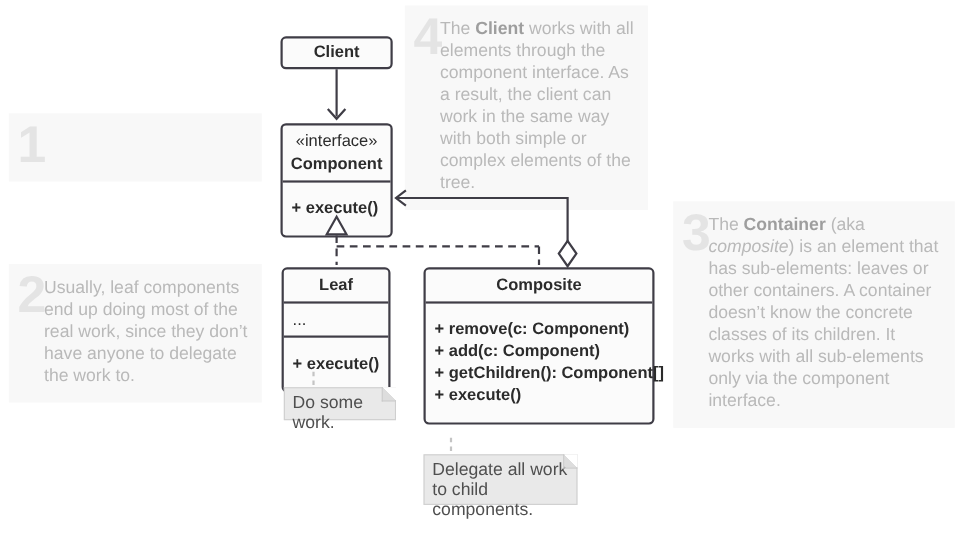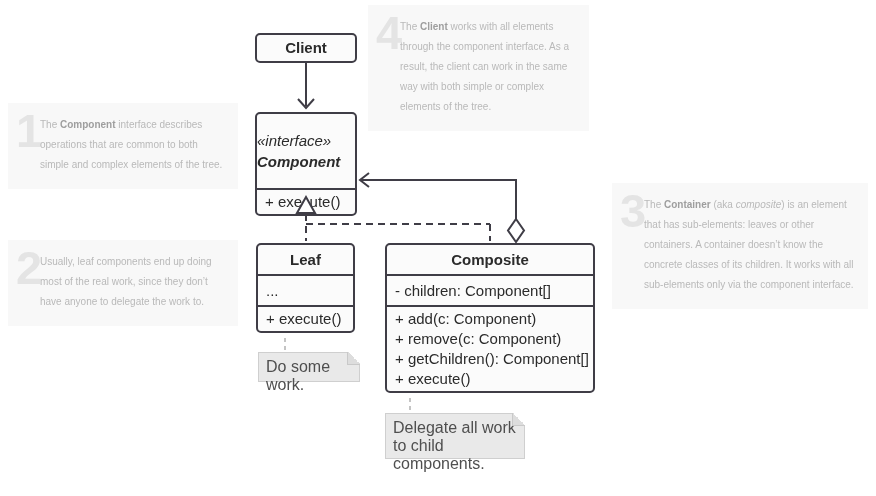--- a/index.html
+++ b/index.html
@@ -13,43 +13,43 @@
   .annotation {
     position:absolute; background:#f8f8f8;
     display:flex; align-items:flex-start;
     padding:8px 12px 14px 8px; box-sizing:border-box;
   }
   .ann-num {
     width:24px; flex:0 0 24px;
     font-size:47px; font-weight:bold; line-height:40px;
     color:#e4e4e4; letter-spacing:-2px;
   }
-  .ann-body { flex:1; color:#b9b9b9; font-size:10px; line-height:20px; padding-top:4px; }
+  .ann-body { flex:1; color:#b9b9b9; font-size:16px; line-height:20px; padding-top:4px; }
   .ann-body p { margin:0; }
   .ann-body p + p { margin-top:20px; }
   .ann-body .b { font-weight:bold; color:#9e9e9e; }
   .ann-body .i { font-style:italic; }
 
   
   .uml-class {
     position:absolute; box-sizing:border-box;
     background:#fbfbfb; border:2px solid #3f3d46; border-radius:5px;
     color:#2b2b2b; font-size:15px;
   }
   .uml-title {
     height:29px; line-height:29px; text-align:center;
     font-weight:bold; white-space:nowrap; overflow:hidden;
   }
   .uml-title.small { height:26px; line-height:26px; }
-  .uml-head { padding:16px 0; text-align:left;font-style:italic; }
+  .uml-head { padding:4px 0; text-align:center; }
   .uml-head div { line-height:21px; white-space:nowrap; }
   .uml-head .stereo { font-weight:normal; }
   .uml-head .name { font-weight:bold; }
   .uml-section { border-top:2px solid #3f3d46; padding:4px 8px; }
-  .uml-section.tight { padding:2px 8px; }
+  .uml-section.tight { padding:14px 8px;font-weight:bold; }
   .uml-line { line-height:20px; white-space:nowrap; text-align:left; }
   .uml-attr { line-height:21px; white-space:nowrap; text-align:left; }
 
   
   .note {
     position:absolute; box-sizing:border-box;
     background:#e9e9e9; border:1px solid #cfcfcf;
     color:#4f4f4f; font-size:16px; line-height:18px;
     padding:5px 7px;
   }
@@ -66,23 +66,20 @@
   .stroke  { stroke:#3f3d46; stroke-width:2; fill:none; }
   .fillw   { stroke:#3f3d46; stroke-width:2; fill:#ffffff; }
   .dash    { stroke:#3f3d46; stroke-width:2; fill:none; stroke-dasharray:7 5; }
   .dashn   { stroke:#c4c4c4; stroke-width:2; fill:none; stroke-dasharray:4 4; }
 </style>
 </head>
 <body>
 
 <div class="annotation" style="left:8px; top:103px; width:230px;">
   <div class="ann-num">1</div>
-  <div class="ann-body">
-    <p><span>The </span><span class="b">Component</span><span> interface describes operations that are common to both simple and complex elements of the tree.</span></p>
-  </div>
 </div>
 
 <div class="annotation" style="left:8px; top:240px; width:230px;">
   <div class="ann-num">2</div>
   <div class="ann-body">
     <p><span>Usually, leaf components end up doing most of the real work, since they don’t have anyone to delegate the work to.</span></p>
   </div>
 </div>
 
 <div class="annotation" style="left:612px; top:183px; width:256px;">
@@ -118,26 +115,23 @@
   <div class="uml-section">
     <div class="uml-attr">...</div>
   </div>
   <div class="uml-section tight">
     <div class="uml-line">+ execute()</div>
   </div>
 </div>
 
 <div class="uml-class" style="left:385px; top:243px; width:210px;">
   <div class="uml-title">Composite</div>
-  <div class="uml-section">
-    <div class="uml-attr">- children: Component[]</div>
-  </div>
   <div class="uml-section tight">
+    <div class="uml-line">+ remove(c: Component)</div>
     <div class="uml-line">+ add(c: Component)</div>
-    <div class="uml-line">+ remove(c: Component)</div>
     <div class="uml-line">+ getChildren(): Component[]</div>
     <div class="uml-line">+ execute()</div>
   </div>
 </div>
 
 <div class="note" style="left:258px; top:352px; width:102px; height:30px;">
   <span class="fold"></span>
   <span>Do some work.</span>
 </div>
 

